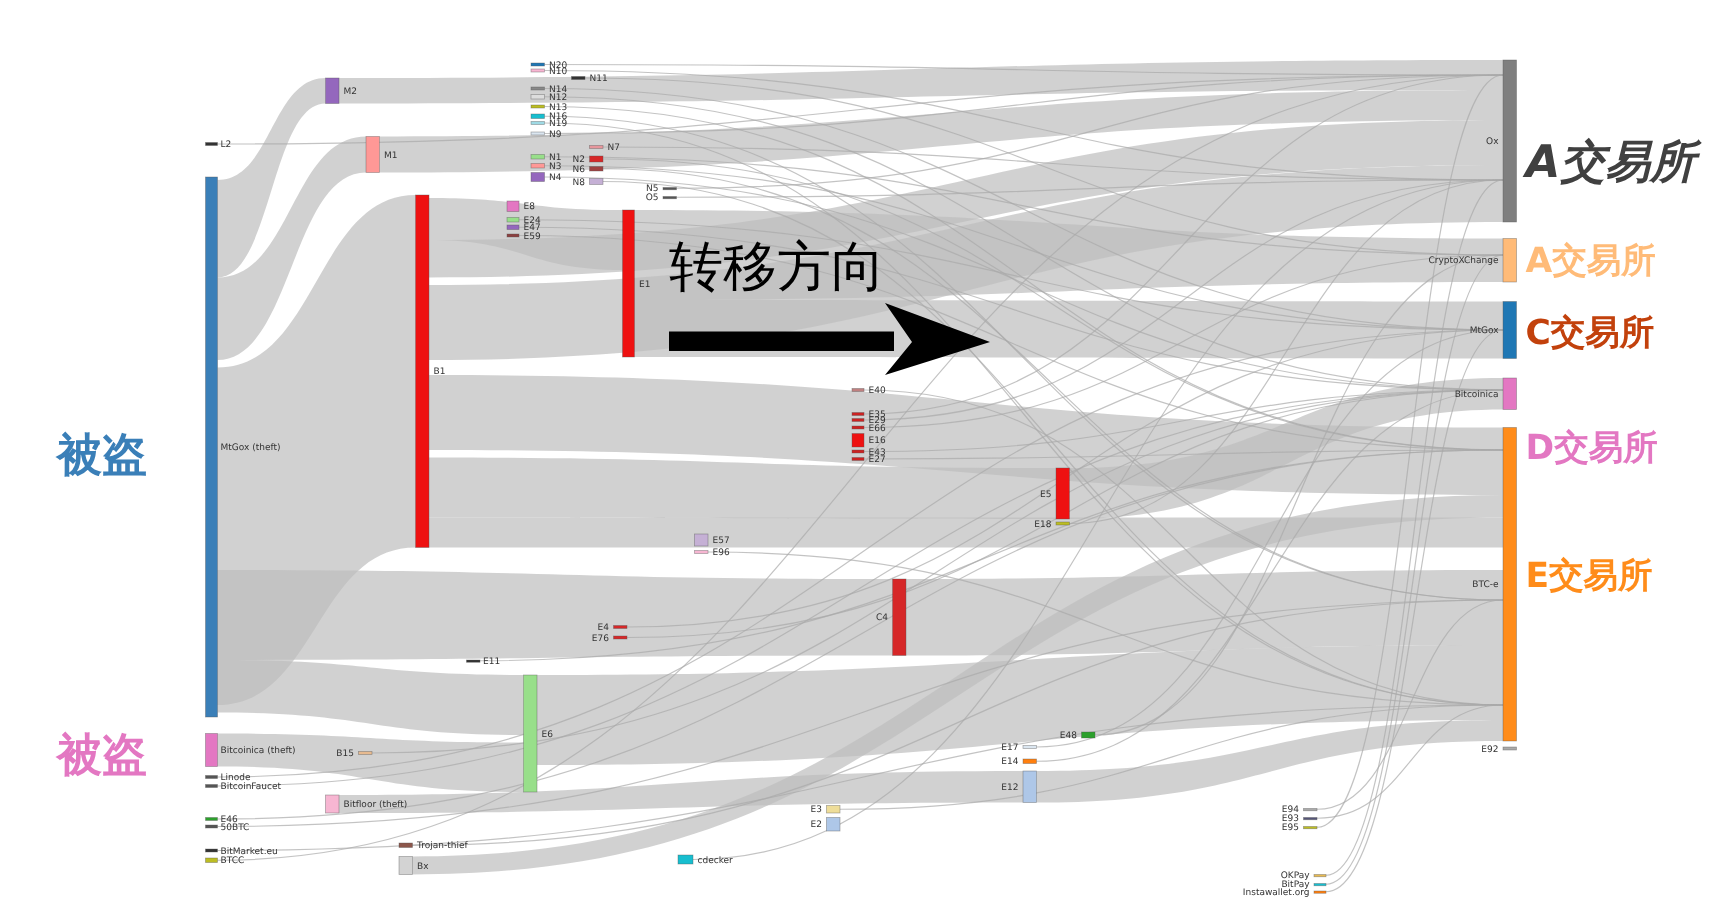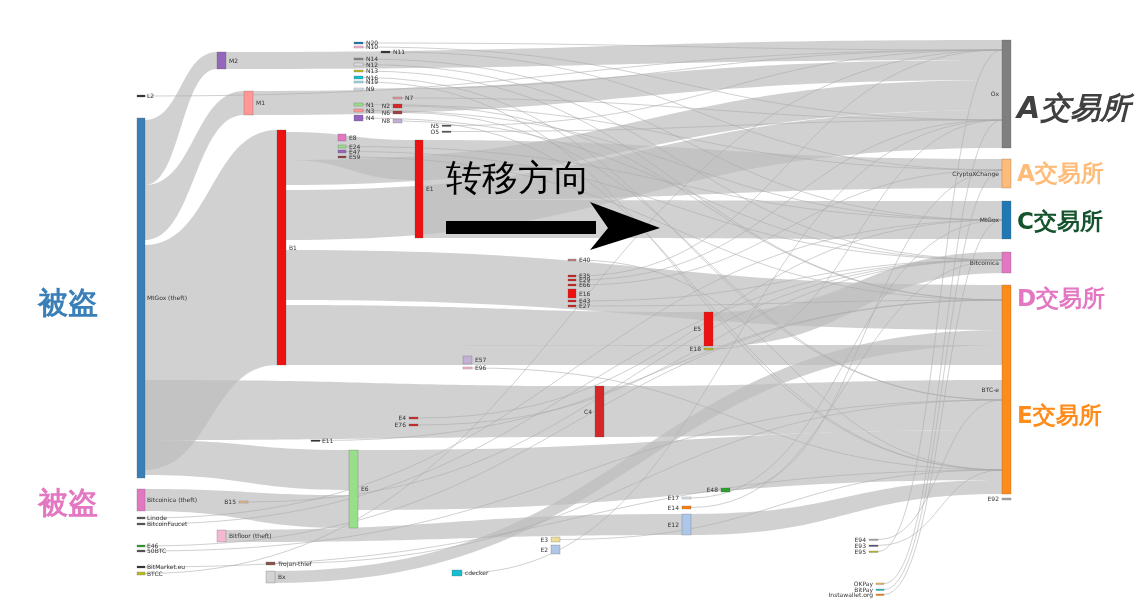--- a/index.html
+++ b/index.html
@@ -422,15 +422,15 @@
     <path d="M590,202 L660,228 L590,250 L608,228 Z" fill="#000"></path>
   </g>
 </svg>
 
 <div class="big" style="left: 38px; top: 283px; font-size: 30px; color: rgb(58, 127, 184);">被盗</div>
 <div class="big" style="left: 38px; top: 483px; font-size: 30px; color: rgb(227, 119, 194);">被盗</div>
 <div class="big" style="left:446px;top:154px;font-size:36px;color:#000;font-weight:normal;">转移方向</div>
 
 <div class="big" style="left: 1017px; top: 88px; font-size: 30px; color: #404040; font-style: italic;">A交易所</div>
 <div class="big" style="left: 1017px; top: 158px; font-size: 23px; color: rgb(255, 187, 120);">A交易所</div>
-<div class="big" style="left: 1017px; top: 206px; font-size: 23px; color: #14532d;">C交易所</div>
+<div class="big" style="left: 1017px; top: 206px; font-size: 23px; color: #c2410c;">C交易所</div>
 <div class="big" style="left: 1017px; top: 250px; font-size: 23px; color: rgb(227, 119, 194); margin-top: 33px;">D交易所</div>
-<div class="big" style="left: 1017px; top: 400px; font-size: 23px; color: rgb(255, 140, 26);">E交易所</div>
+<div class="big" style="left: 1017px; top: 368px; font-size: 23px; color: rgb(255, 140, 26);">E交易所</div>
 
 </body></html>

